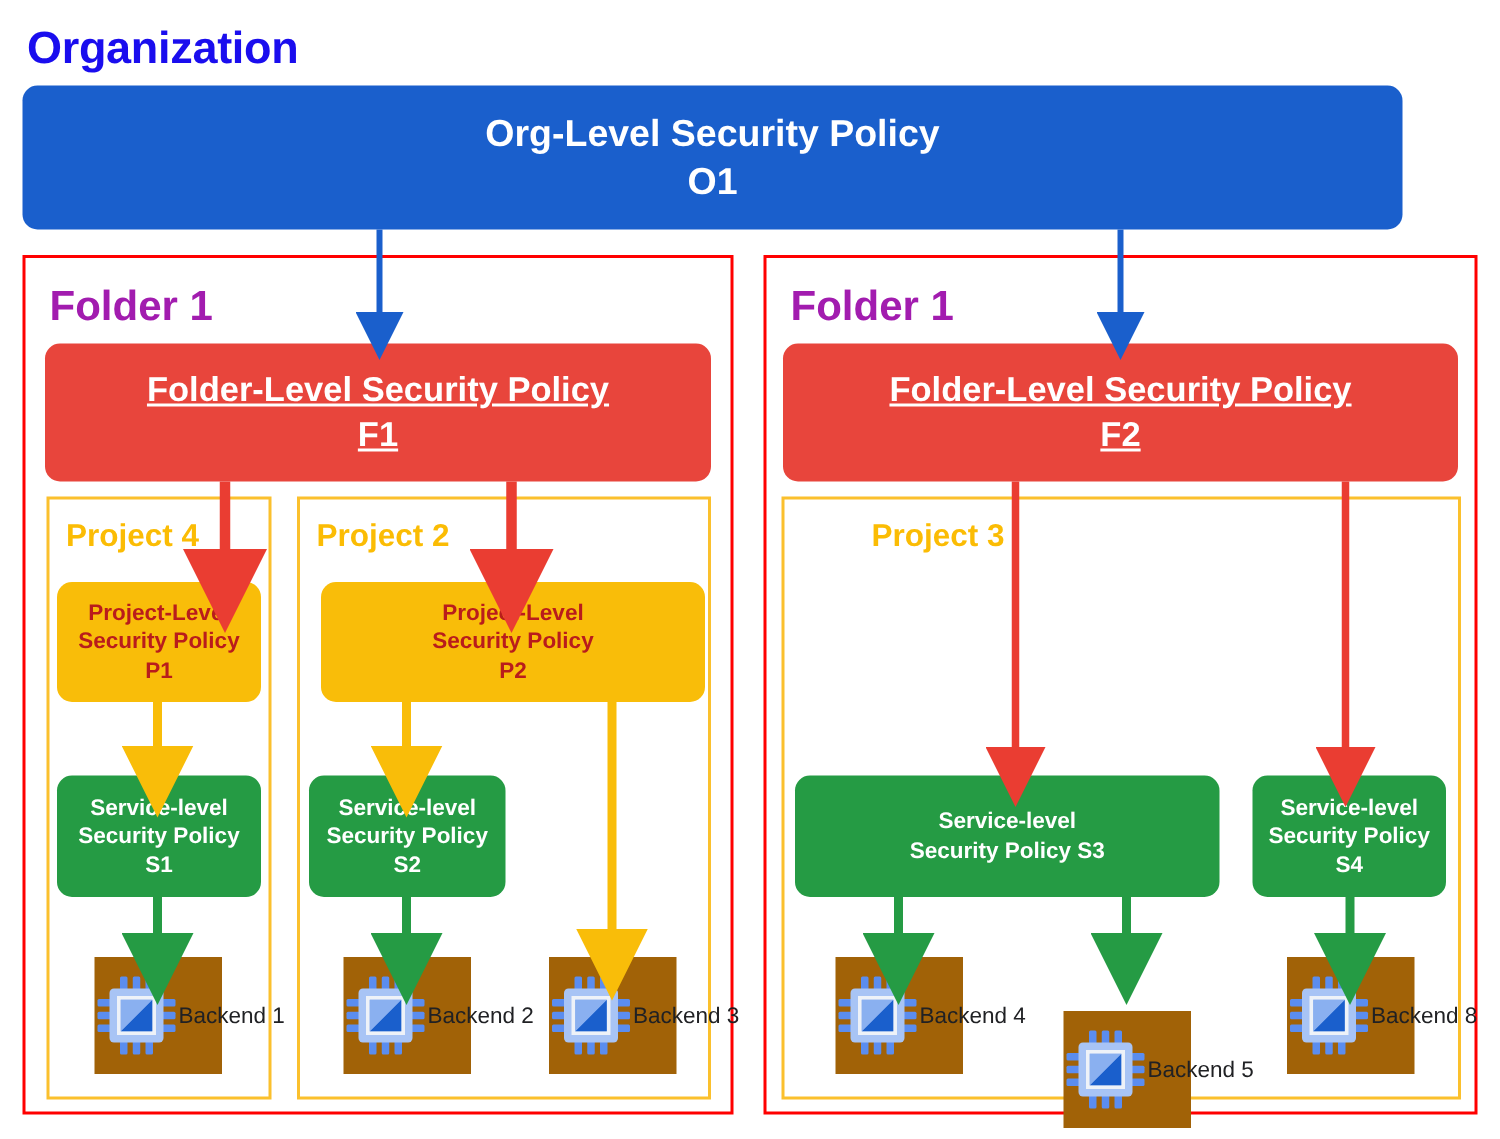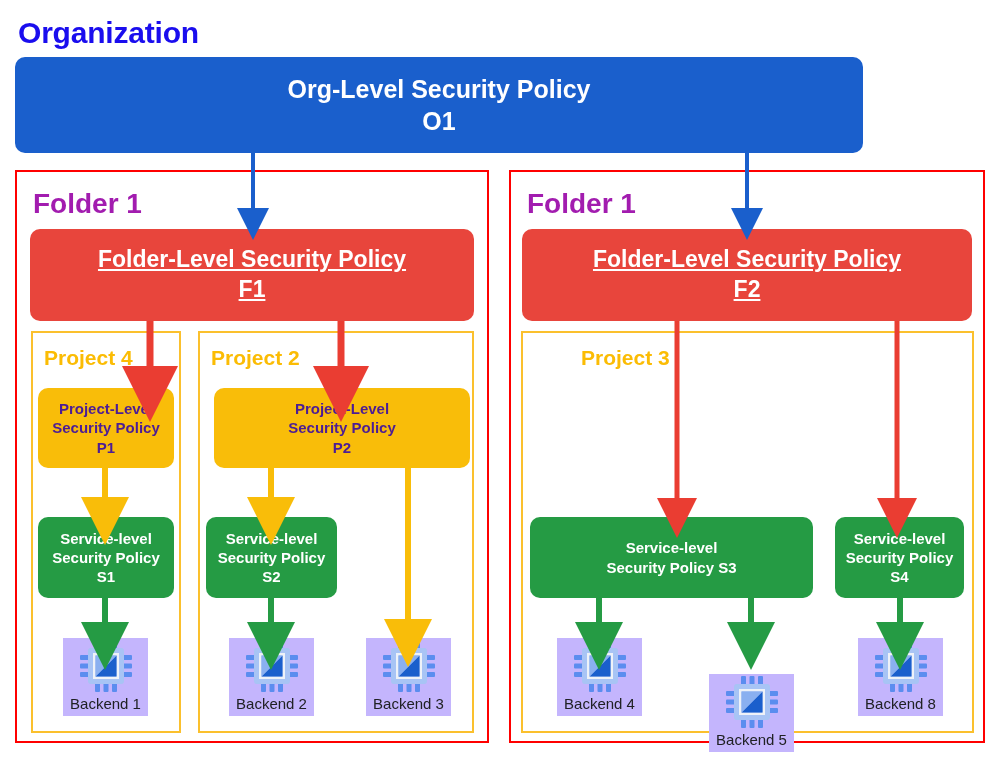--- a/index.html
+++ b/index.html
@@ -26,21 +26,21 @@
     font-size: 30px;
     font-weight: 700;
     color: #1a0dee;
     letter-spacing: -0.2px;
     white-space: nowrap;
   }
 
   
   .org-bar {
     left: 15px; top: 57px;
-    width: 848px; height: 96px;
+    width: 920px; height: 96px;
     background: #1a5fcc;
     border-radius: 10px;
     display: flex;
     flex-direction: column;
     align-items: center;
     justify-content: center;
     color: #ffffff;
     font-size: 25px;
     font-weight: 700;
     line-height: 1.28;
@@ -88,21 +88,21 @@
   }
 
   
   .project-bar {
     background: #f9bd09;
     border-radius: 10px;
     display: flex;
     flex-direction: column;
     align-items: center;
     justify-content: center;
-    color: #4c1d95;
+    color: #b91c1c;
     font-weight: 700;
     line-height: 1.28;
     text-align: center;
   }
 
   
   .service-bar {
     background: #259b44;
     border-radius: 10px;
     display: flex;
@@ -111,24 +111,23 @@
     justify-content: center;
     color: #ffffff;
     font-weight: 700;
     line-height: 1.28;
     text-align: center;
   }
 
   
   .backend {
     display: flex;
-    flex-direction: column;
     align-items: center;
     justify-content: flex-start;
-    background: #c4b5fd;
+    background: #a16207;
   }
   .backend-label {
     font-size: 15px;
     color: #202124;
     font-weight: 400;
     white-space: nowrap;
     margin-top: 1px;
   }
   .chip-svg { display: block; }
 

